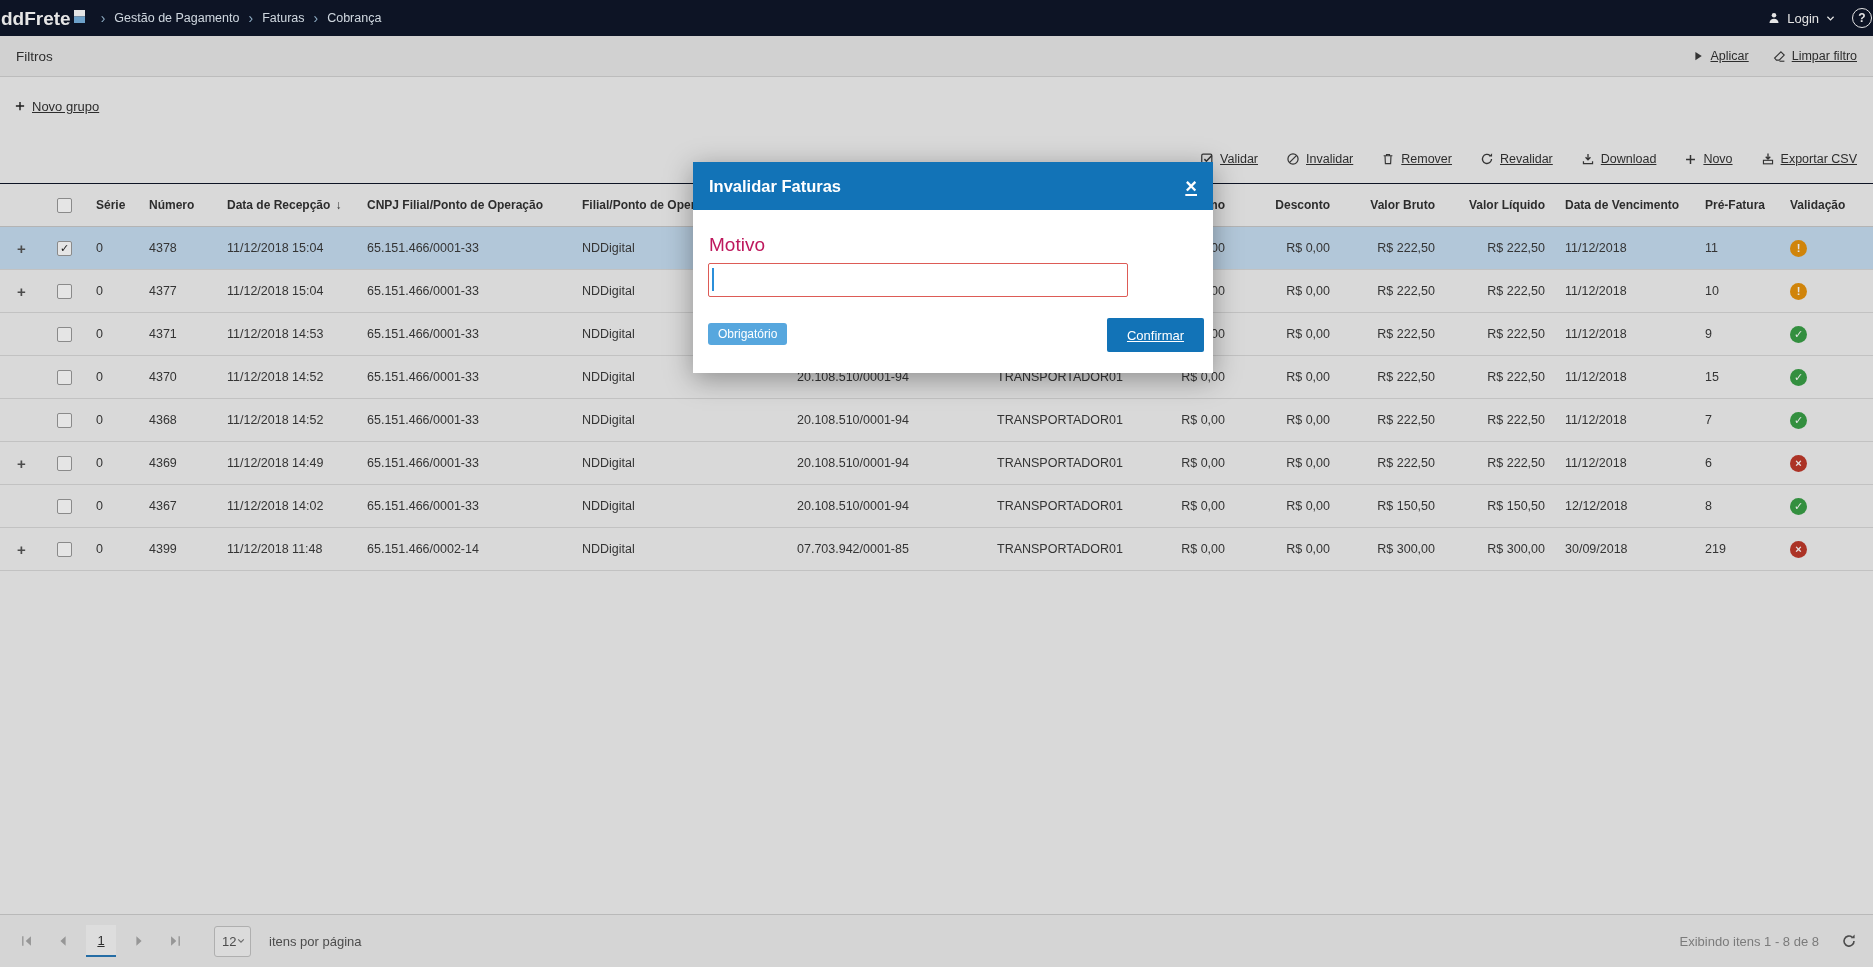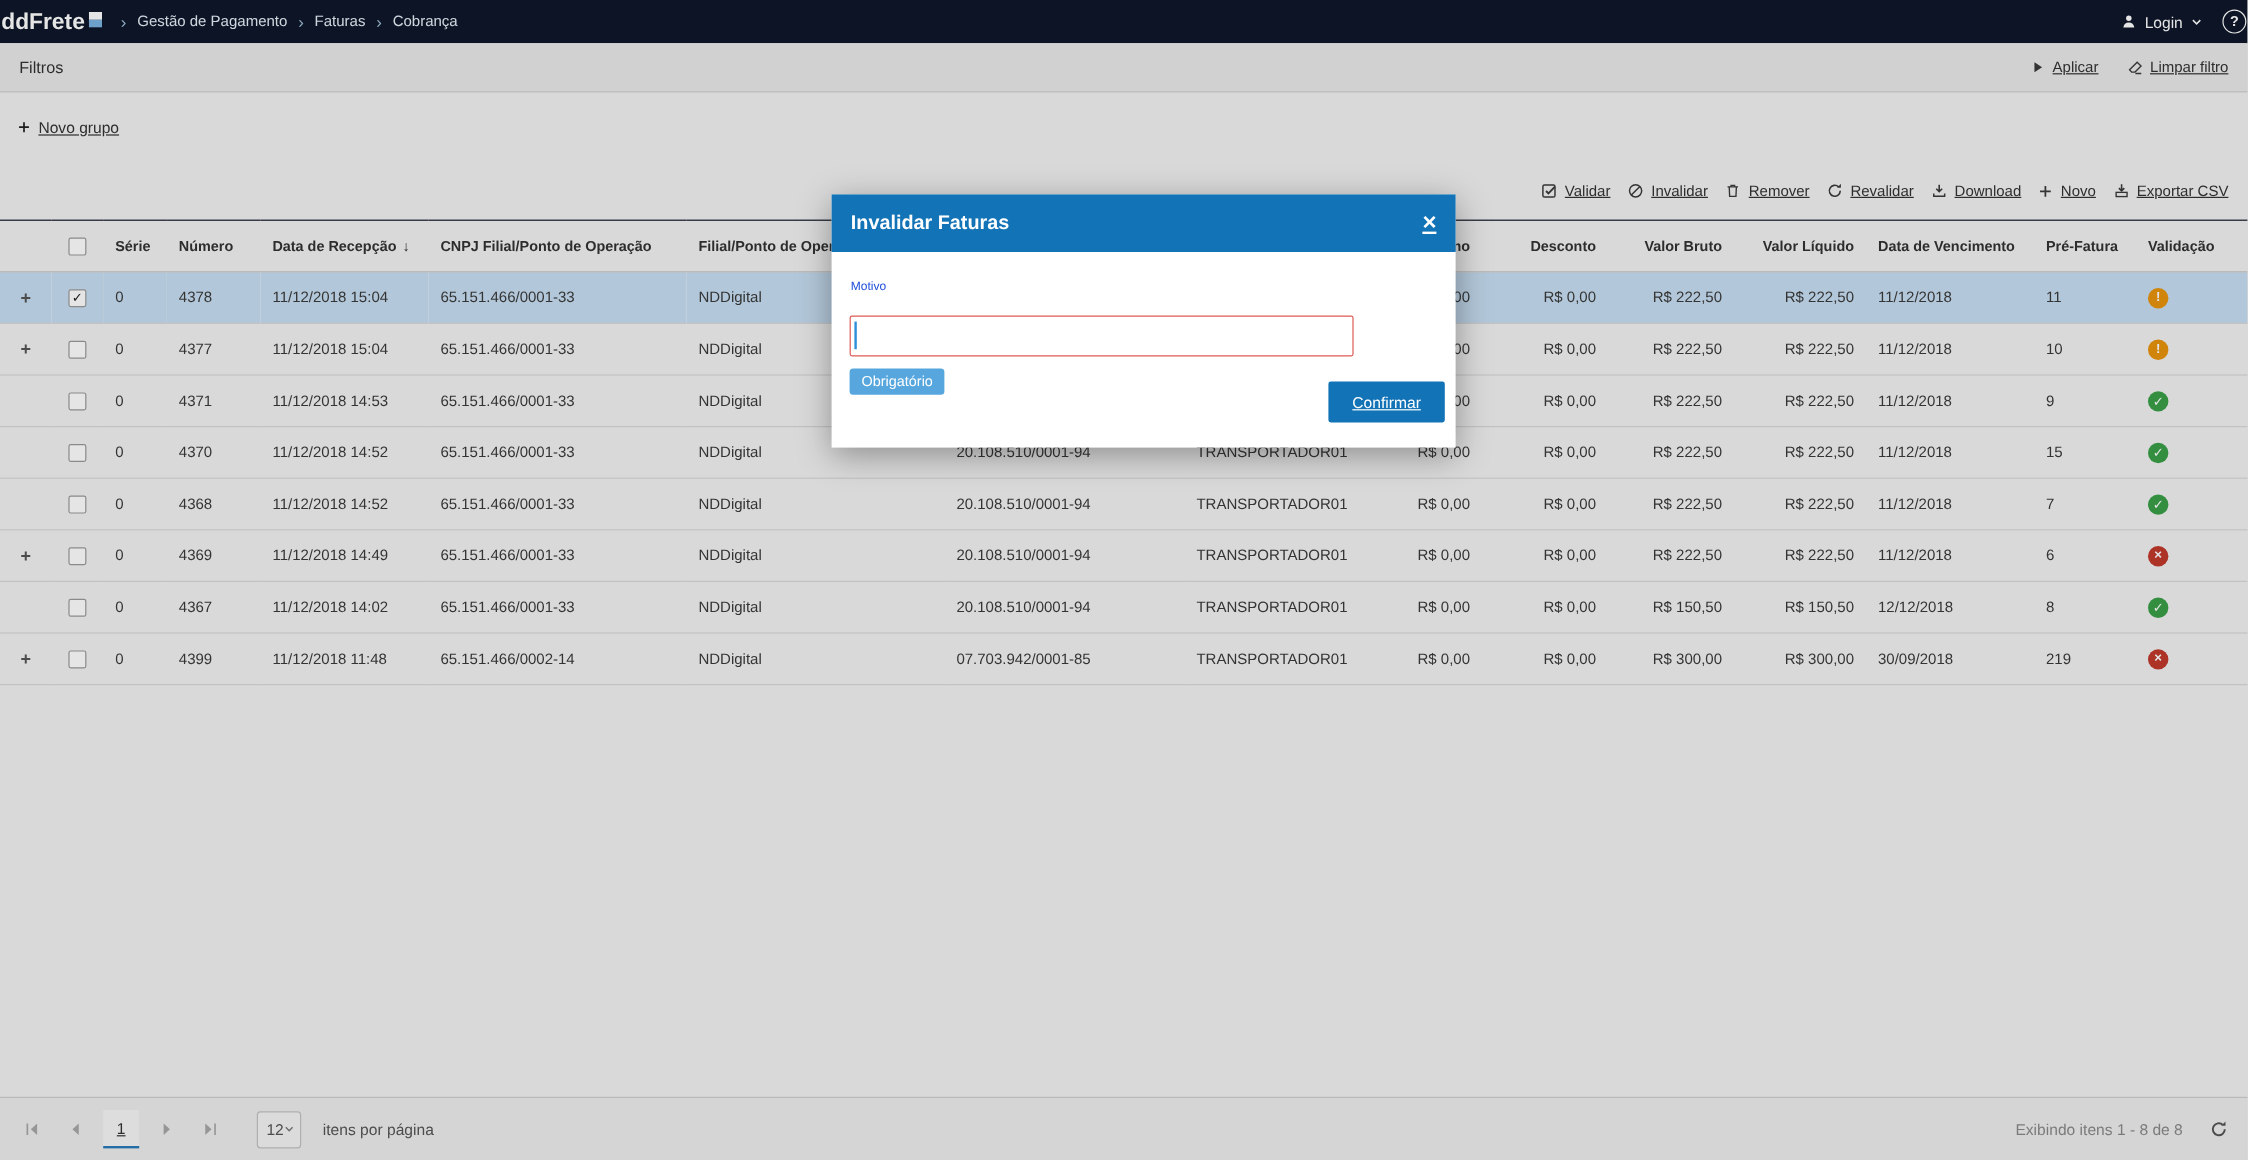--- a/index.html
+++ b/index.html
@@ -20,21 +20,21 @@
   .help { width:20px; height:20px; border:1.5px solid #fff; border-radius:50%; display:flex; align-items:center; justify-content:center; font-size:12px; font-weight:bold; cursor:pointer; margin-right:-9px; }
 
   
   .filters-bar { height:41px; background:#e9e9e9; border-bottom:1px solid #d2d2d2; display:flex; align-items:center; padding:0 16px; }
   .filters-title { font-size:13.5px; color:#333; }
   .filters-actions { margin-left:auto; display:flex; gap:24px; }
   .link-btn { background:none; border:none; display:flex; align-items:center; gap:6px; font-size:12.5px; color:#333; cursor:pointer; }
 
   
   .group-bar { height:58px; display:flex; align-items:center; padding:0 14px; }
-  .grid-toolbar { height:48px; display:flex; align-items:center; justify-content:flex-end; gap:14px; padding:0 16px; }
+  .grid-toolbar { height:48px; display:flex; align-items:center; justify-content:flex-end; gap:28px; padding:0 16px; }
 
   
   table { width:100%; border-collapse:collapse; table-layout:fixed; }
   thead th { height:43px; font-size:12px; font-weight:bold; text-align:left; padding:0 10px; border-top:1px solid #0f172a; border-bottom:1px solid #c9c9c9; color:#333; white-space:nowrap; overflow:hidden; }
   tbody td { height:43px; font-size:12.5px; padding:0 10px; border-bottom:1px solid #d9d9d9; color:#3a3a3a; white-space:nowrap; overflow:hidden; }
   th.num, td.num { text-align:right; }
   tr.selected td { background:#c7def2; }
   .c-expand { text-align:center; padding:0 4px !important; }
   .c-check { padding:0 4px !important; }
   .expand-icon { font-size:15px; font-weight:bold; color:#555; cursor:pointer; }
@@ -54,24 +54,24 @@
   .pager-right { margin-left:auto; display:flex; align-items:center; gap:22px; color:#8a8a8a; }
   .refresh-btn { background:none; border:none; color:#555; cursor:pointer; }
 
   
   .backdrop { position:fixed; inset:0; background:rgba(0,0,0,0.10); z-index:50; }
   .modal { position:absolute; left:693px; top:162px; width:520px; z-index:60; background:#fff; box-shadow:0 6px 26px rgba(0,0,0,0.35); }
   .modal-header { height:48px; background:#1273b7; color:#fff; display:flex; align-items:center; padding:0 16px; }
   .modal-title { font-size:16.5px; font-weight:bold; }
   .modal-close { margin-left:auto; color:#fff; font-size:20px; font-weight:bold; background:none; border:none; cursor:pointer; line-height:1; }
   .modal-body { position:relative; height:163px; }
-  .motivo-label { position:absolute; left:16px; top:24px; font-size:10px; color:#1d4ed8; }
+  .motivo-label { position:absolute; left:16px; top:24px; font-size:19px; color:#be185d; }
   .motivo-input { position:absolute; left:15px; top:53px; width:420px; height:34px; border:1px solid #dd5b56; border-radius:2px; padding:0 8px; font-size:13px; outline:none; background:#fff; }
   .caret { position:absolute; left:19px; top:58px; width:2px; height:23px; background:#2b8fd9; }
-  .required-badge { position:absolute; left:15px; top:97px; background:#57a7de; color:#fff; font-size:12px; padding:4px 10px; border-radius:3px; }
+  .required-badge { position:absolute; left:15px; top:113px; background:#57a7de; color:#fff; font-size:12px; padding:4px 10px; border-radius:3px; }
   .confirm-btn { position:absolute; right:9px; top:108px; width:97px; height:34px; background:#1273b7; color:#fff; border:none; border-radius:2px; font-size:13px; cursor:pointer; }
 </style>
 </head>
 <body>
 
 <header class="navbar">
   <div class="logo">
     <span>ddFrete</span>
     <span class="logo-flag">
       <svg width="11" height="13" viewBox="0 0 11 13">

